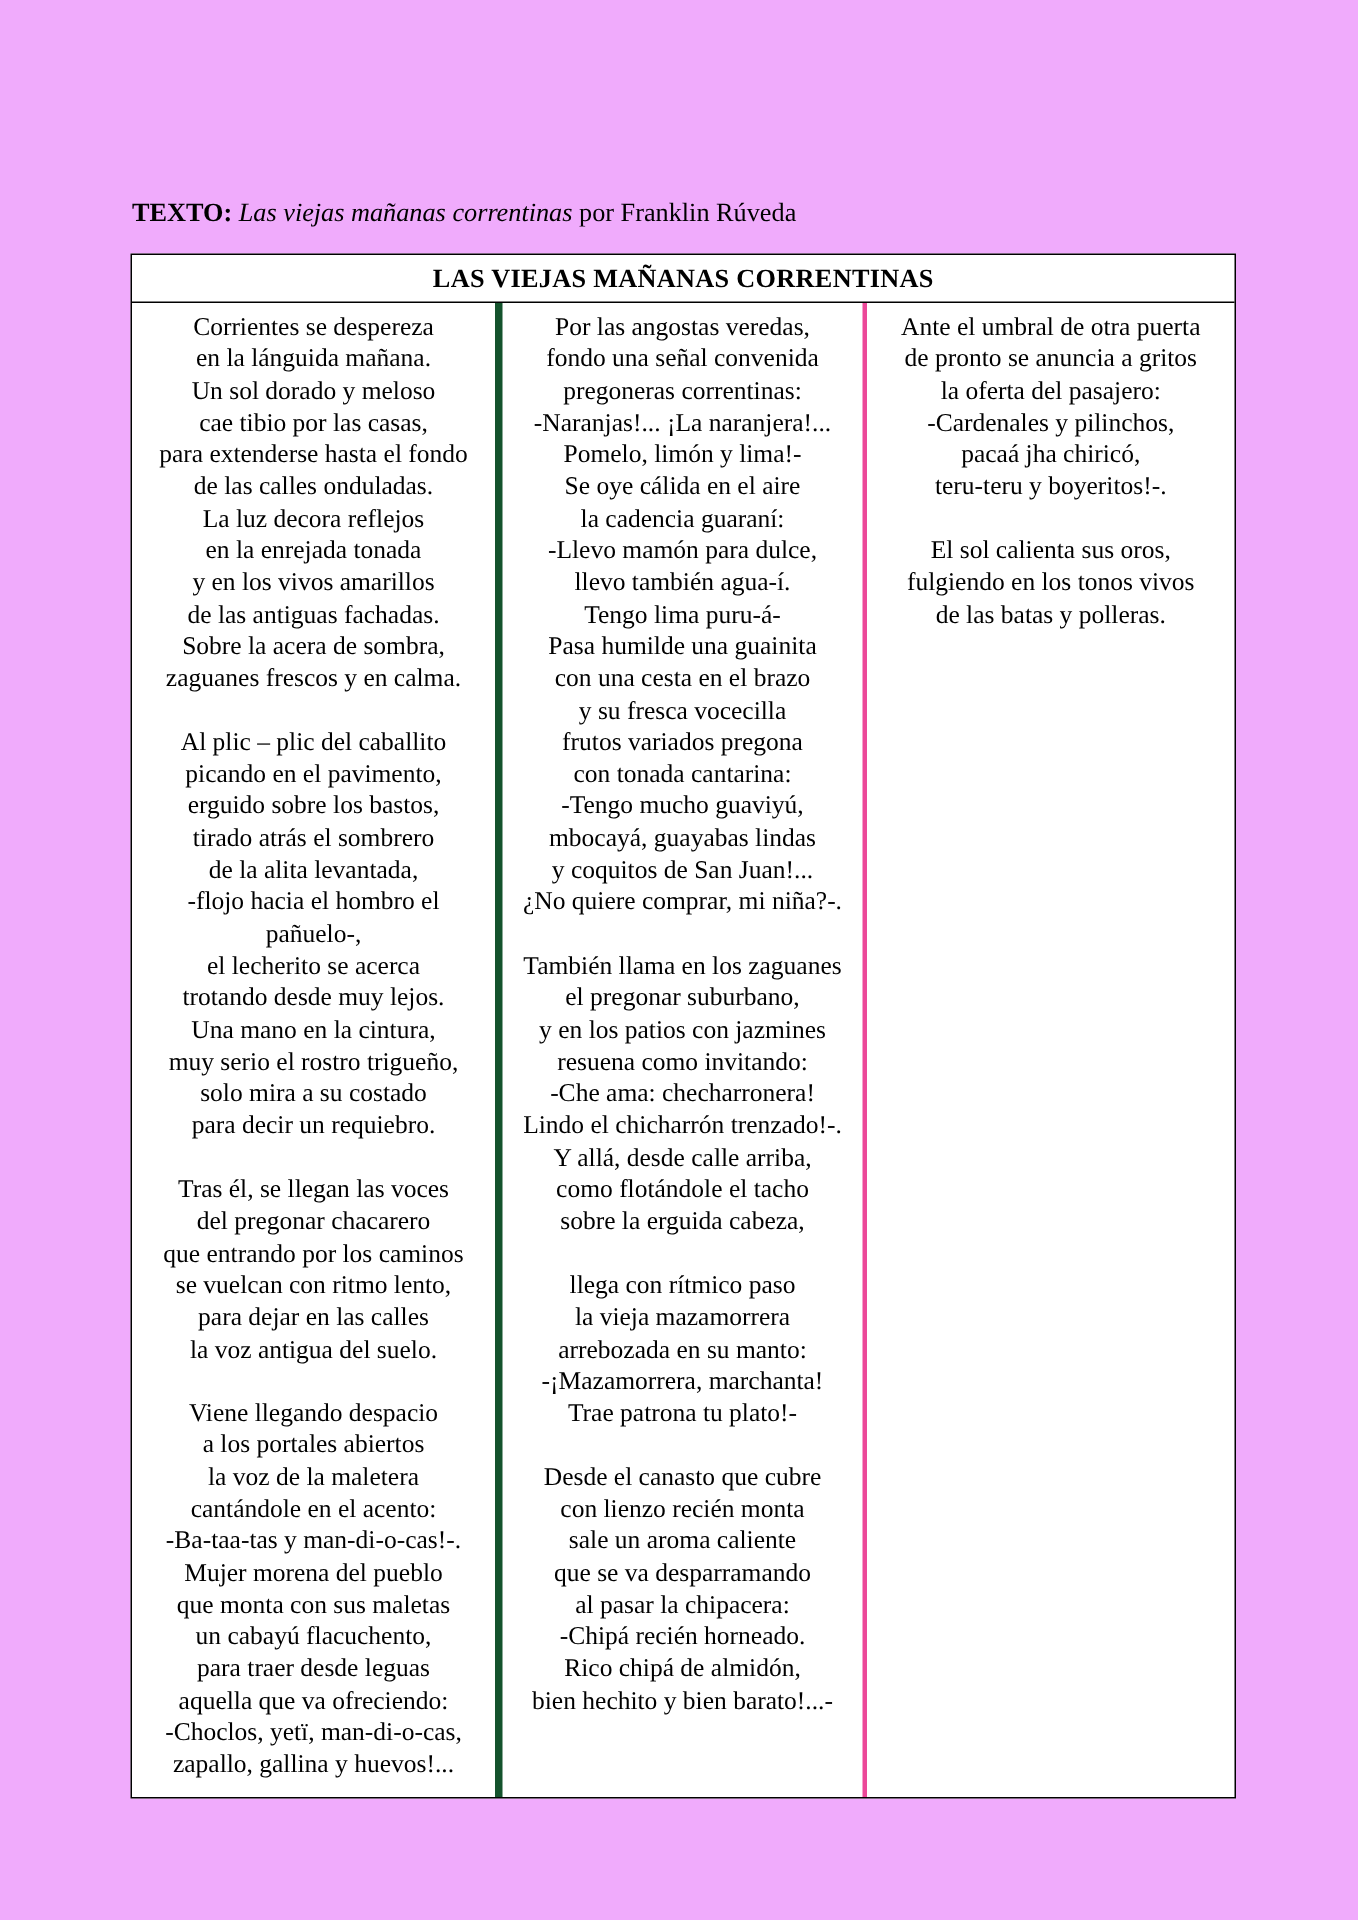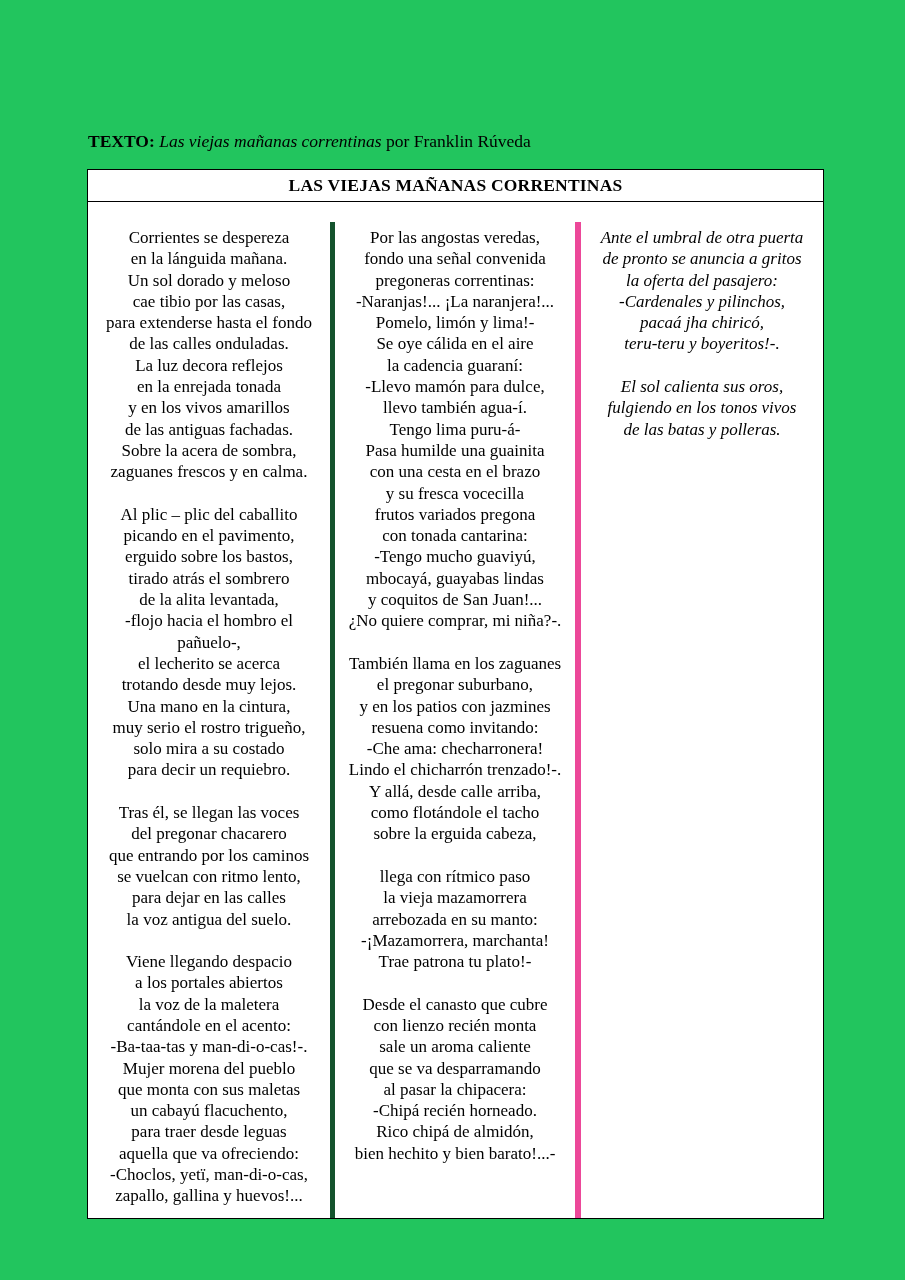--- a/index.html
+++ b/index.html
@@ -1,20 +1,20 @@
 <!DOCTYPE html>
 <html><head>
 <meta charset="utf-8">
 <style>
   html, body { margin: 0; padding: 0; background: #ffffff; }
   .page {
     position: relative;
     width: 905px;
     height: 1280px;
-    background: #22c55e;
+    background: #f0abfc;
     color: #000000;
     font-family: "Liberation Serif", serif;
     overflow: hidden;
   }
   .doc-header {
     position: absolute;
     left: 88px;
     top: 130px;
     margin: 0;
     font-size: 17.5px;
@@ -37,32 +37,31 @@
     text-align: center;
     font-weight: bold;
     font-size: 17.5px;
     border-bottom: 1px solid #000000;
     letter-spacing: 0.2px;
   }
   .table-body {
     display: flex;
     align-items: stretch;
     height: 996px;
-    margin-top: 20px;
   }
   .col {
     box-sizing: border-box;
     padding: 5px 2px 0 2px;
     text-align: center;
     font-size: 17px;
     line-height: 21.3px;
   }
   .col-1 { width: 242px; }
   .col-2 { width: 245px; border-left: 5px solid #14532d; }
-  .col-3 { flex: 1; border-left: 6px solid #ec4899; font-style: italic; }
+  .col-3 { flex: 1; border-left: 3px solid #ec4899; }
   .line { white-space: nowrap; }
 </style>
 </head>
 <body>
 
 <div class="page">
 
   <p class="doc-header"><span class="lbl">TEXTO:</span> <span class="ttl">Las viejas mañanas correntinas</span> <span class="by">por Franklin Rúveda</span></p>
 
   <div class="poem-table">

